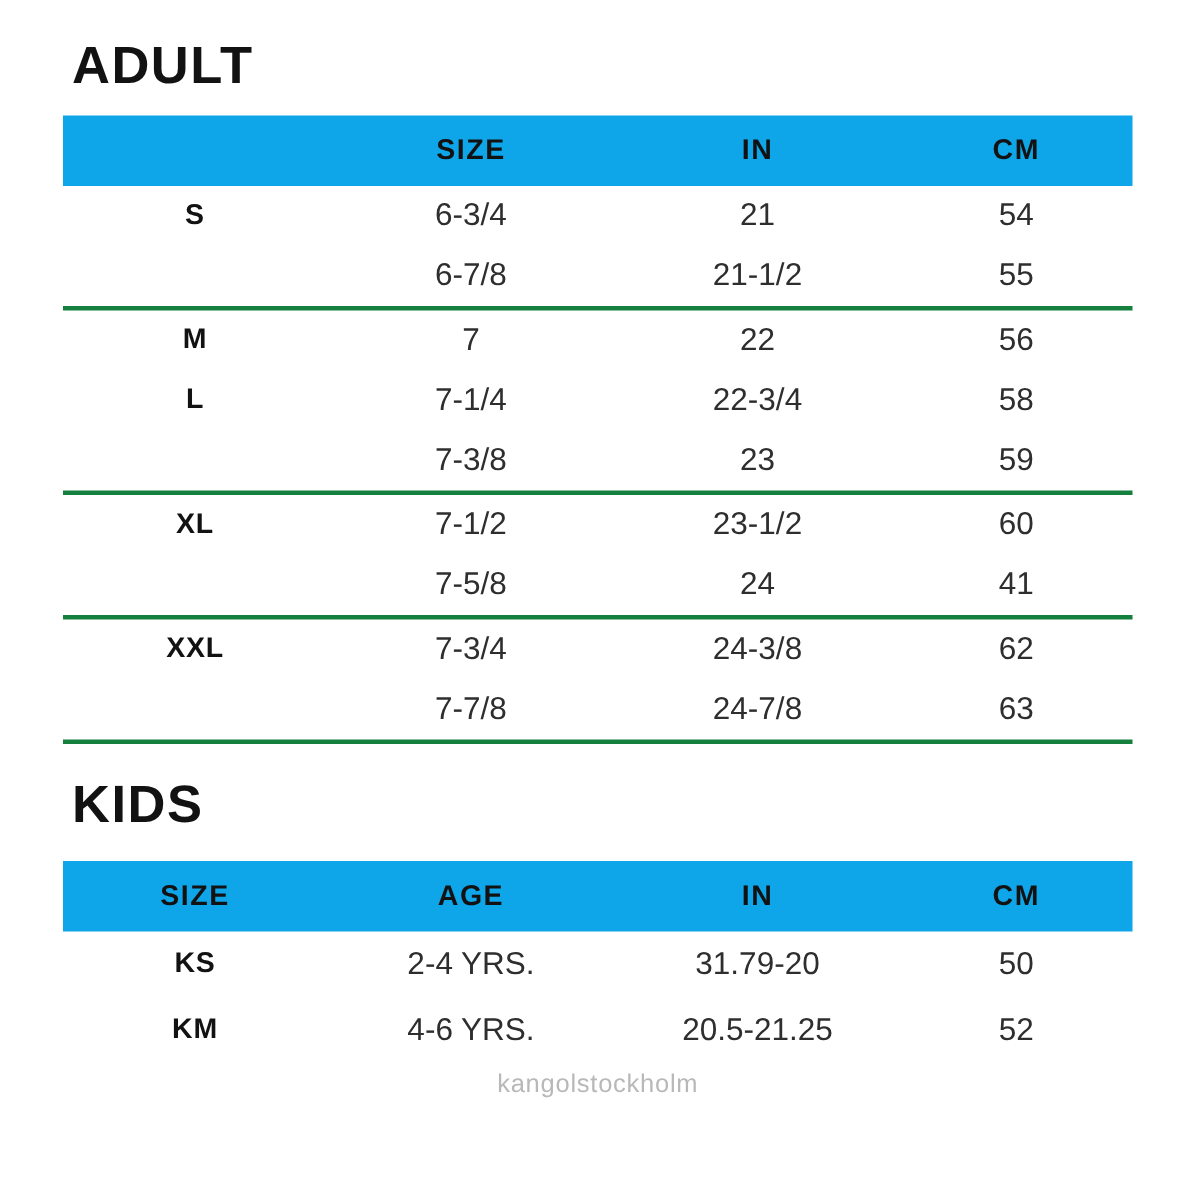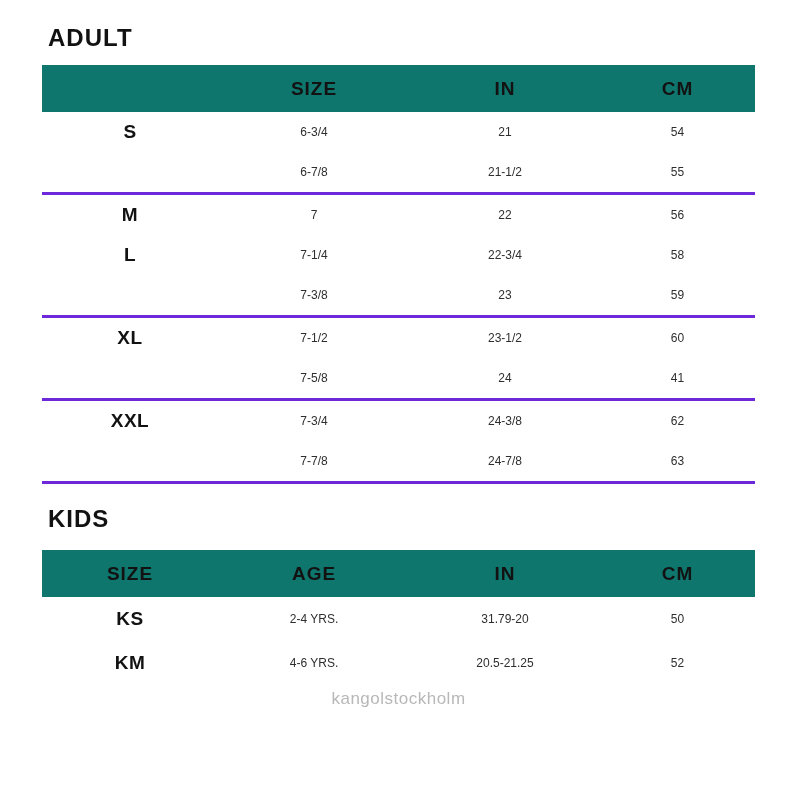--- a/index.html
+++ b/index.html
@@ -6,61 +6,61 @@
   .page{
     width:797px;height:797px;
     background:#ffffff;
     font-family:"Liberation Sans", sans-serif;
     box-sizing:border-box;
     padding-top:24px;
     overflow:hidden;
   }
   .section-title{
     margin:0 0 13px 48px;
-    font-size:24px;
+    font-size:35px;
     font-weight:700;
     letter-spacing:1px;
     color:#121212;
   }
   .section-title.kids{margin-top:21px;margin-bottom:17px;}
   table.size-table{
     border-collapse:collapse;
     table-layout:fixed;
     margin-left:42px;
     width:713px;
   }
   col.c1{width:176px;} col.c2{width:192px;} col.c3{width:190px;} col.c4{width:155px;}
   .size-table th{
     height:47px;
-    background:#0f766e;
+    background:#0ea5e9;
     font-size:19px;
     font-weight:700;
     letter-spacing:1px;
     color:#121212;
     text-align:center;
     vertical-align:middle;
     padding:0;
   }
   .size-table td{
     height:40px;
-    font-size:12px;
+    font-size:21px;
     font-weight:400;
     color:#2e2e2e;
     text-align:center;
     vertical-align:middle;
     padding:0;
   }
   .kids-table td{height:44px;}
   .size-table td.lbl{
     font-weight:700;
     font-size:19px;
     letter-spacing:0.5px;
     color:#121212;
   }
-  tr.group-end td{border-bottom:3px solid #6d28d9;}
+  tr.group-end td{border-bottom:3px solid #15803d;}
   .brand-footer{
     margin-top:4px;
     text-align:center;
     font-size:17px;
     letter-spacing:0.5px;
     color:#b8b8b8;
   }
 </style>
 </head>
 <body>

